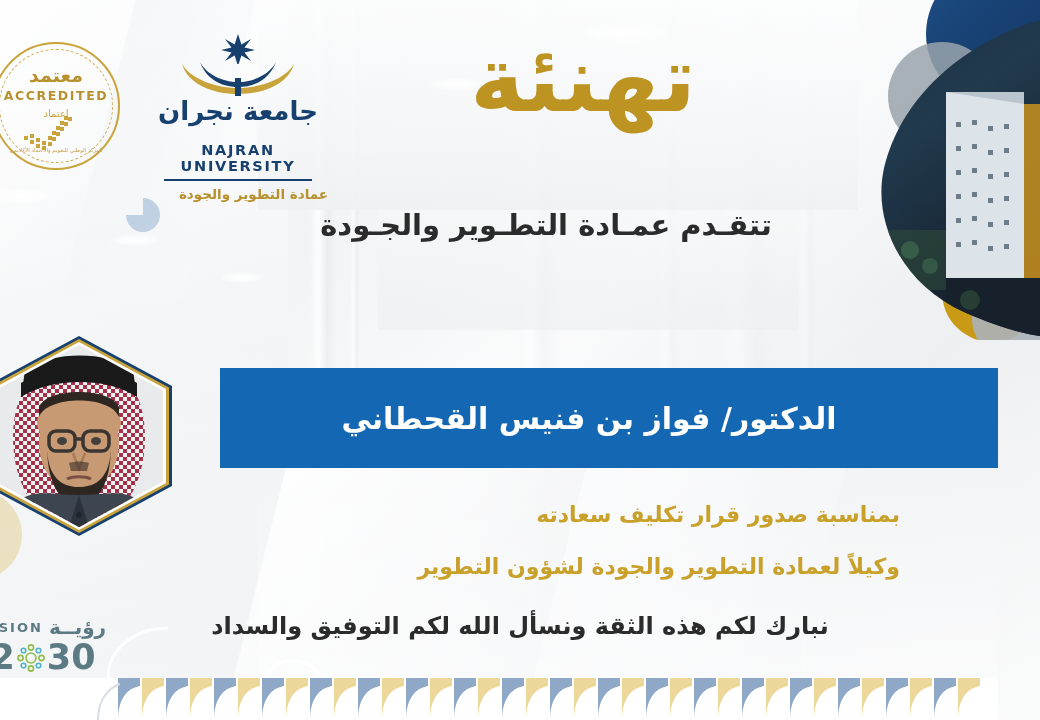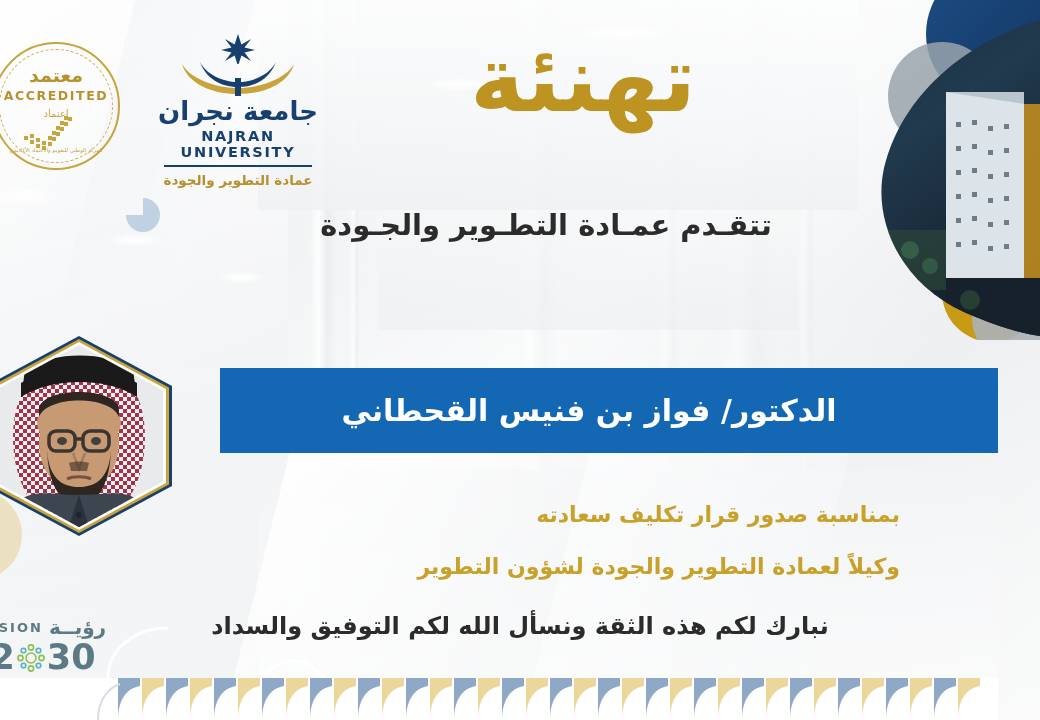--- a/index.html
+++ b/index.html
@@ -87,27 +87,27 @@
 
   
   .univ { position: absolute; left: 190px; top: 34px; width: 180px; text-align: center; }
   .univ-star { height: 30px; margin-bottom: -2px; }
   .univ-swoosh { height: 34px; margin-bottom: 2px; }
   .univ-ar {
     font-size: 26px; font-weight: 700; color: #17406e; letter-spacing: 0px; line-height: 1;
   }
   .univ-en {
     font-size: 14.5px; font-weight: 700; color: #17406e;
-    letter-spacing: 1.7px; margin-top: 4px; direction: ltr;
+    letter-spacing: 1.7px; margin-top: 18px; direction: ltr;
   }
   .univ-rule {
     height: 2px; background: #17406e; margin: 5px 16px 5px 16px;
   }
   .univ-dean {
-    font-size: 13.5px; font-weight: 700; color: #b8912f; letter-spacing: 0px;
+    font-size: 13.5px; font-weight: 700; color: #b8912f; letter-spacing: 0px; text-align: right;
   }
 
   
   .title-calli {
     position: absolute; left: 500px; top: 34px;
     width: 250px; height: 140px;
   }
   .title-text {
     font-family: "DejaVu Sans", "Liberation Sans", sans-serif;
     font-size: 92px;
@@ -129,21 +129,21 @@
     font-weight: 700;
     letter-spacing: 0px;
   }
   .line-intro.l1 { top: 208px; }
   .line-intro.l2 { top: 288px; }
 
   
   .name-banner {
     position: absolute;
     left: 262px; top: 368px;
-    width: 778px; height: 85px;
+    width: 778px; height: 100px;
     background: #1468b3;
     display: flex;
     align-items: center;
     justify-content: center;
   }
   .name-text {
     color: #ffffff;
     font-size: 30px;
     font-weight: 700;
     letter-spacing: 0px;

